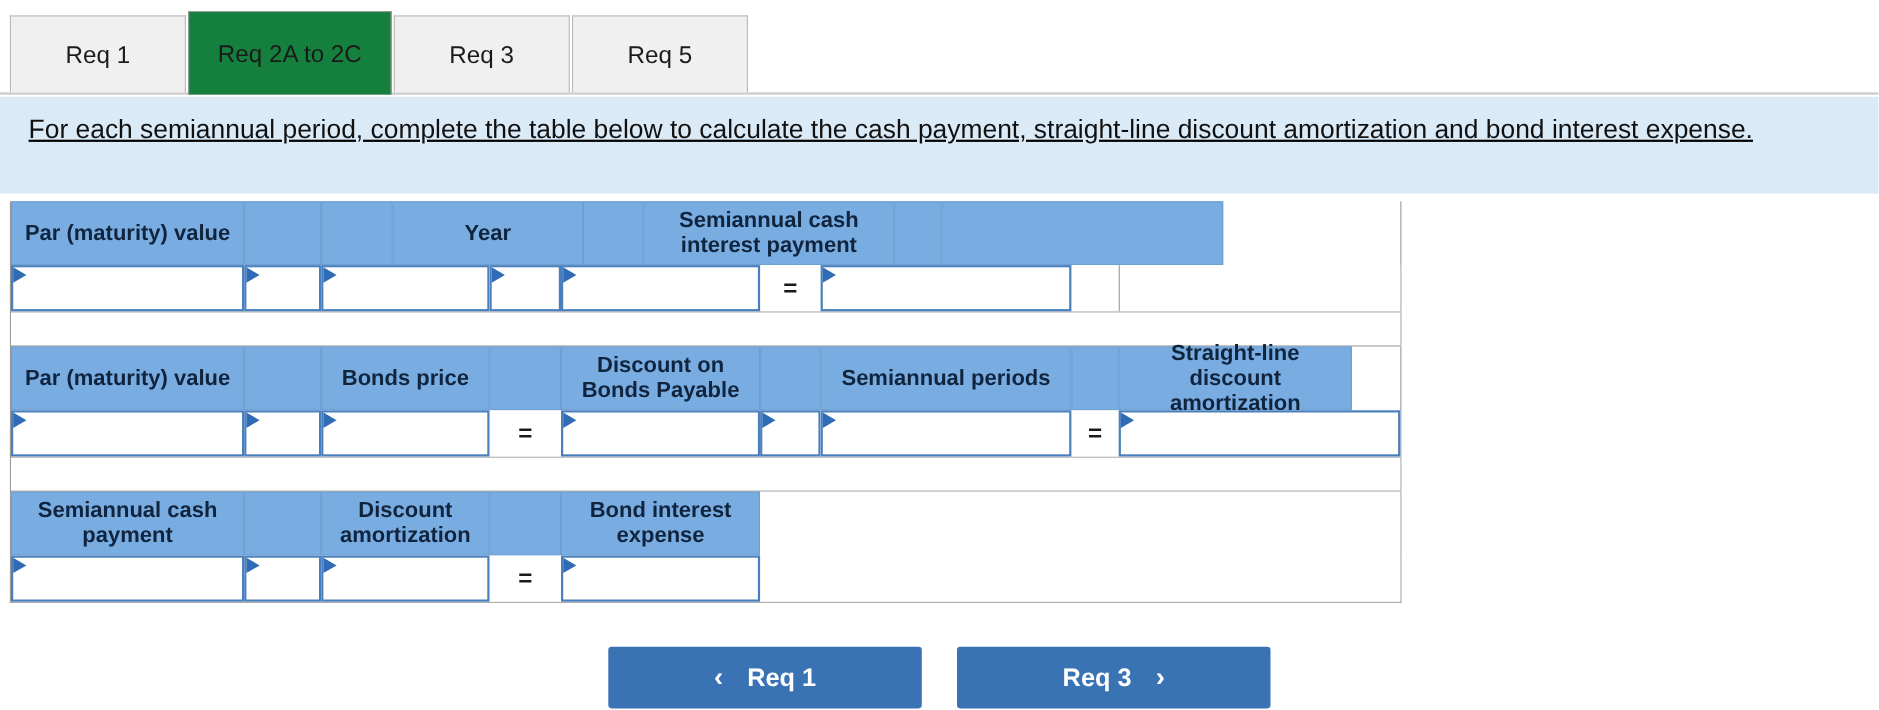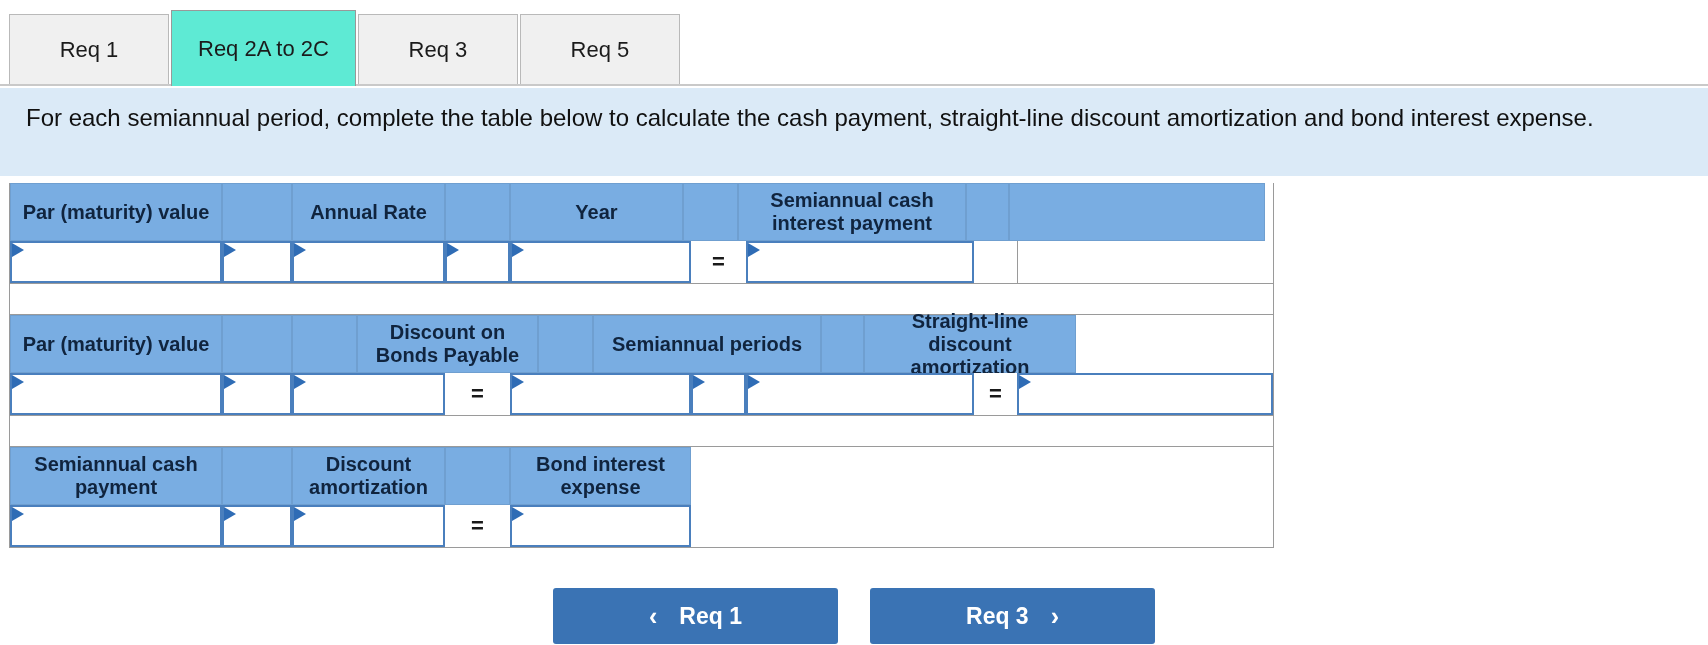--- a/index.html
+++ b/index.html
@@ -38,37 +38,38 @@
     border: 1px solid #b9b9b9;
     border-bottom: none;
     color: #1b1b1b;
     font-size: 22px;
     line-height: 1;
     white-space: nowrap;
     cursor: pointer;
   }
   .tab.first { margin-left: 9px; }
   .tab.active {
-    background: #5eead4;
+    background: #15803d;
     border-color: #999999;
     position: relative;
     z-index: 3;
     height: 76px;
     margin-bottom: -2px;
     text-align: center;
   }
 
   
   .banner {
     position: absolute;
     left: 0; top: 88px;
     width: 1708px;
     height: 88px;
     background: #dbeaf7;
     padding: 14px 22px 0 26px;
+    text-decoration: underline;
   }
   .banner-text {
     color: #111111;
     font-size: 24px;
     line-height: 1.32;
     max-width: 1660px;
   }
 
   
   .tables {
@@ -186,21 +187,20 @@
 
   <div class="banner">
     <div class="banner-text">For each semiannual period, complete the table below to calculate the cash payment, straight-line discount amortization and bond interest expense.</div>
   </div>
 
   <div class="tables">
 
     <div class="trow">
       <div class="cell hdr" style="width:212px">Par (maturity) value</div>
       <div class="cell hdr" style="width:70px"></div>
-      <div class="cell hdr" style="width:153px">Annual Rate</div>
       <div class="cell hdr" style="width:65px"></div>
       <div class="cell hdr" style="width:173px">Year</div>
       <div class="cell hdr" style="width:55px"></div>
       <div class="cell hdr" style="width:228px">Semiannual cash interest payment</div>
       <div class="cell hdr" style="width:43px"></div>
       <div class="cell hdr" style="width:256px"></div>
     </div>
     <div class="trow">
       <div class="cell inp" style="width:212px"></div>
       <div class="cell inp" style="width:70px"></div>
@@ -211,20 +211,21 @@
       <div class="cell inp" style="width:228px"></div>
       <div class="cell plaincell" style="width:43px"></div>
       <div class="cell plaincell" style="width:256px;border-left:1px solid #9a9a9a"></div>
     </div>
 
     <div class="spacer"></div>
 
     <div class="trow">
       <div class="cell hdr" style="width:212px">Par (maturity) value</div>
       <div class="cell hdr" style="width:70px"></div>
+      <div class="cell hdr" style="width:153px">Bonds price</div>
       <div class="cell hdr" style="width:65px"></div>
       <div class="cell hdr" style="width:181px">Discount on Bonds Payable</div>
       <div class="cell hdr" style="width:55px"></div>
       <div class="cell hdr" style="width:228px">Semiannual periods</div>
       <div class="cell hdr" style="width:43px"></div>
       <div class="cell hdr" style="width:212px">Straight-line discount amortization</div>
     </div>
     <div class="trow">
       <div class="cell inp" style="width:212px"></div>
       <div class="cell inp" style="width:70px"></div>

